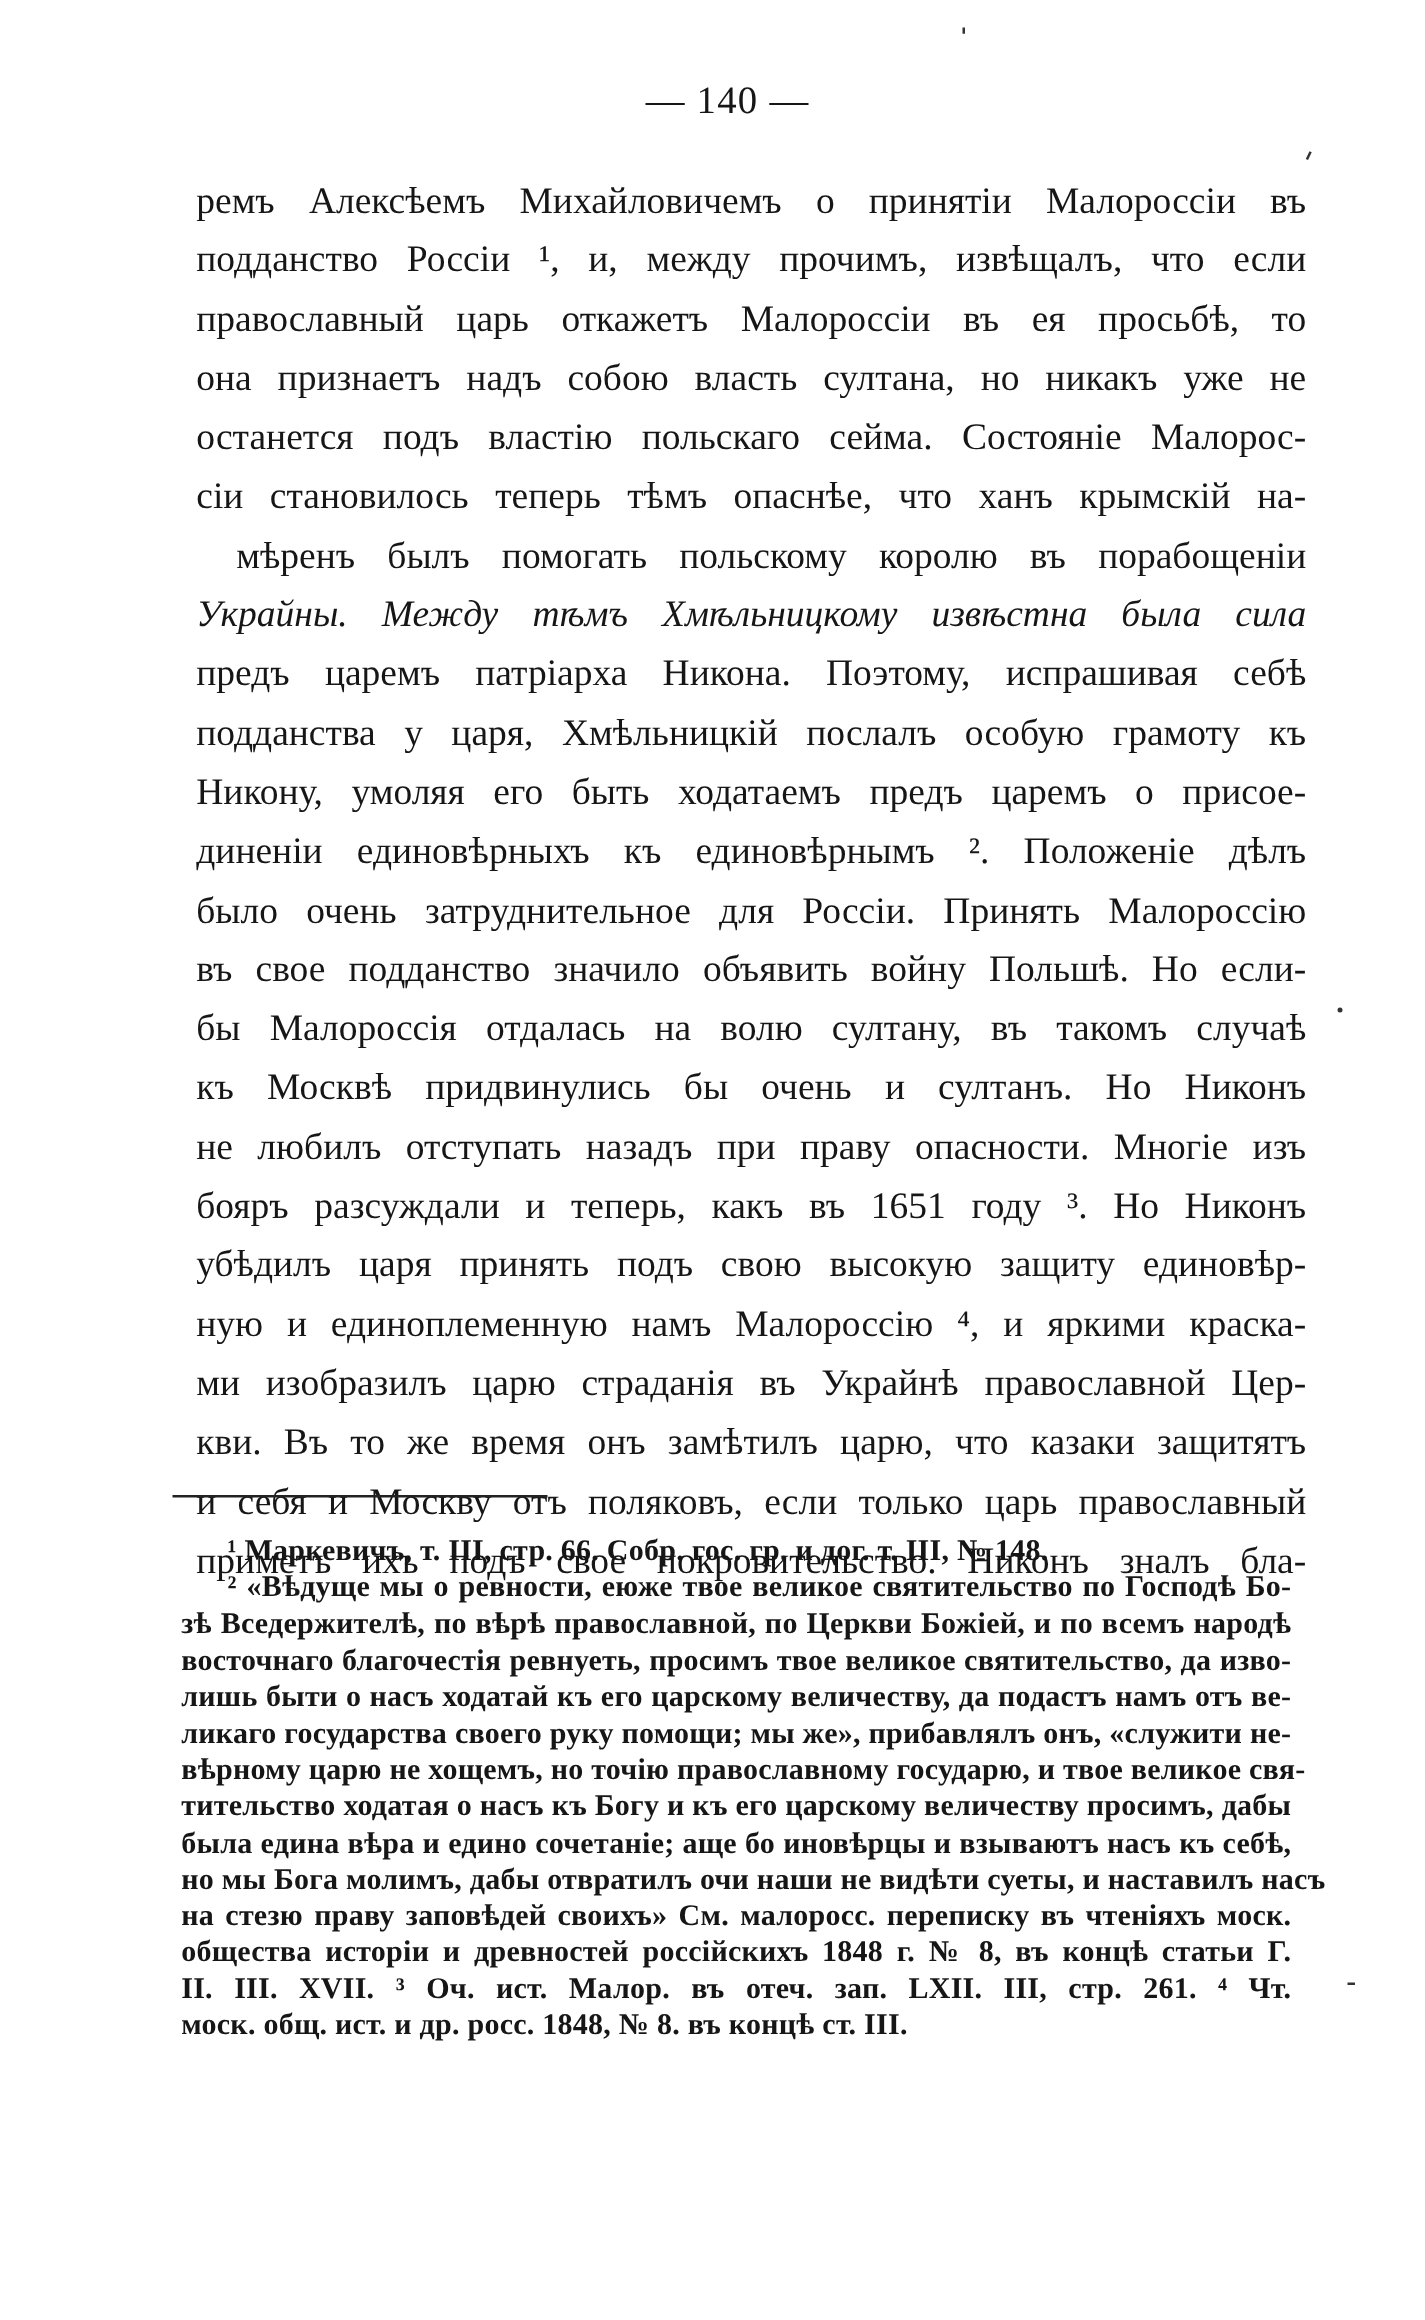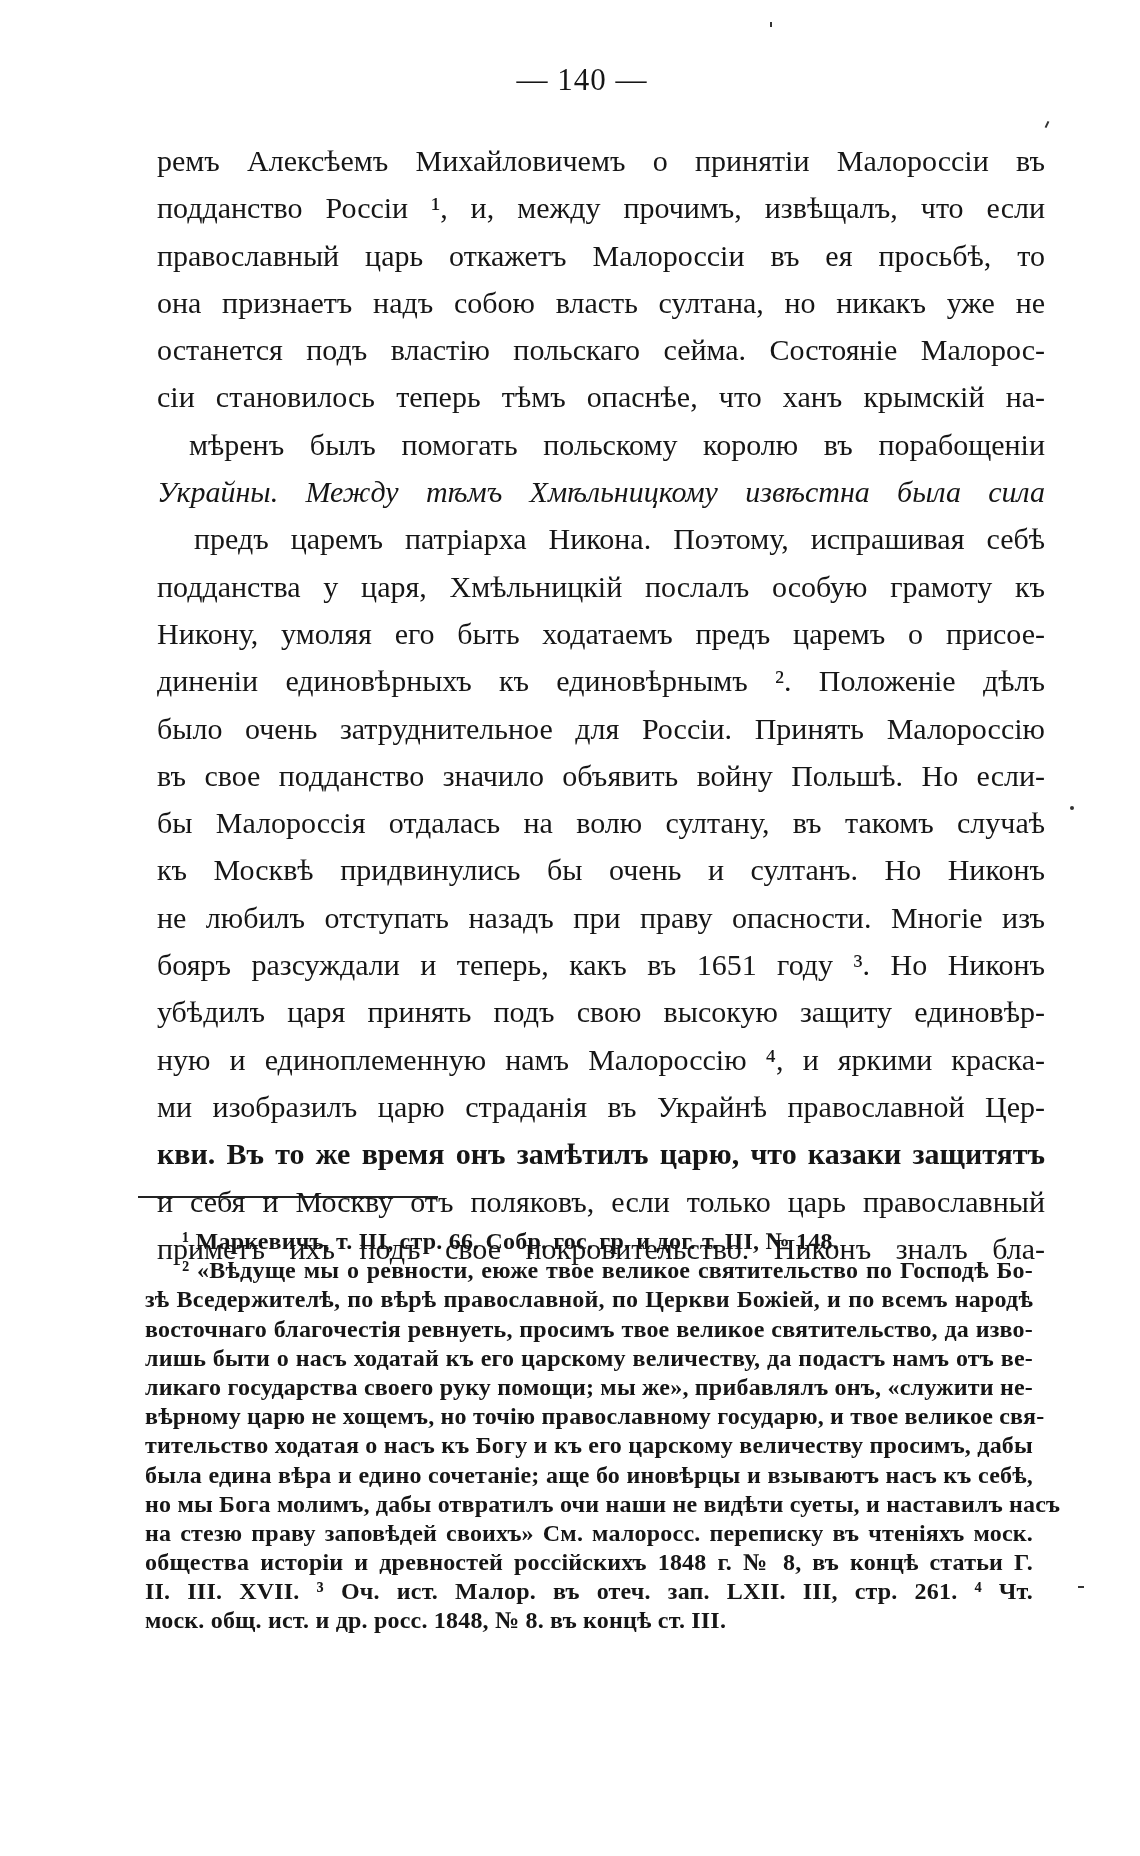--- a/index.html
+++ b/index.html
@@ -95,34 +95,34 @@
 
 <div class="main-text">
   <span class="main-line" style="display: block; text-align-last: justify;">ремъ Алексѣемъ Михайловичемъ о принятіи Малороссіи въ</span>
   <span class="main-line" style="display: block; text-align-last: justify;">подданство Россіи ¹, и, между прочимъ, извѣщалъ, что если</span>
   <span class="main-line" style="display: block; text-align-last: justify;">православный царь откажетъ Малороссіи въ ея просьбѣ, то</span>
   <span class="main-line" style="display: block; text-align-last: justify;">она признаетъ надъ собою власть султана, но никакъ уже не</span>
   <span class="main-line" style="display: block; text-align-last: justify;">останется подъ властію польскаго сейма. Состояніе Малорос-</span>
   <span class="main-line" style="display: block; text-align-last: justify;">сіи становилось теперь тѣмъ опаснѣе, что ханъ крымскій на-</span>
   <span class="main-line" style="display: block; text-align-last: justify; margin-left: 32px;">мѣренъ былъ помогать польскому королю въ порабощеніи</span>
   <span class="main-line" style="display: block; text-align-last: justify; font-style: italic;">Украйны. Между тѣмъ Хмѣльницкому извѣстна была сила</span>
-  <span class="main-line" style="display: block; text-align-last: justify; margin-left: 37px;">предъ царемъ патріарха Никона. Поэтому, испрашивая себѣ</span>
+  <span class="main-line" style="display: block; text-align-last: justify;">предъ царемъ патріарха Никона. Поэтому, испрашивая себѣ</span>
   <span class="main-line" style="display: block; text-align-last: justify;">подданства у царя, Хмѣльницкій послалъ особую грамоту къ</span>
   <span class="main-line" style="display: block; text-align-last: justify;">Никону, умоляя его быть ходатаемъ предъ царемъ о присое-</span>
   <span class="main-line" style="display: block; text-align-last: justify;">диненіи единовѣрныхъ къ единовѣрнымъ ². Положеніе дѣлъ</span>
   <span class="main-line" style="display: block; text-align-last: justify;">было очень затруднительное для Россіи. Принять Малороссію</span>
   <span class="main-line" style="display: block; text-align-last: justify;">въ свое подданство значило объявить войну Польшѣ. Но если-</span>
   <span class="main-line" style="display: block; text-align-last: justify;">бы Малороссія отдалась на волю султану, въ такомъ случаѣ</span>
   <span class="main-line" style="display: block; text-align-last: justify;">къ Москвѣ придвинулись бы очень и султанъ. Но Никонъ</span>
   <span class="main-line" style="display: block; text-align-last: justify;">не любилъ отступать назадъ при праву опасности. Многіе изъ</span>
   <span class="main-line" style="display: block; text-align-last: justify;">бояръ разсуждали и теперь, какъ въ 1651 году ³. Но Никонъ</span>
   <span class="main-line" style="display: block; text-align-last: justify;">убѣдилъ царя принять подъ свою высокую защиту единовѣр-</span>
   <span class="main-line" style="display: block; text-align-last: justify;">ную и единоплеменную намъ Малороссію ⁴, и яркими краска-</span>
   <span class="main-line" style="display: block; text-align-last: justify;">ми изобразилъ царю страданія въ Украйнѣ православной Цер-</span>
-  <span class="main-line" style="display: block; text-align-last: justify; font-weight: bold;">кви. Въ то же время онъ замѣтилъ царю, что казаки защитятъ</span>
+  <span class="main-line" style="display: block; text-align-last: justify;">кви. Въ то же время онъ замѣтилъ царю, что казаки защитятъ</span>
   <span class="main-line" style="display: block; text-align-last: justify;">и себя и Москву отъ поляковъ, если только царь православный</span>
   <span class="main-line last" style="display: block; text-align-last: justify;">приметъ ихъ подъ свое покровительство. Никонъ зналъ бла-</span>
 </div>
 
 <div class="fn-rule"></div>
 
 <div class="footnotes">
   <span class="fn-line short-indent" style="display: block; text-align-last: left;">¹ Маркевичъ, т. III, стр. 66. Собр. гос. гр. и дог. т. III, № 148.</span>
   <span class="fn-line indent" style="display: block; text-align-last: justify;">² «Вѣдуще мы о ревности, еюже твое великое святительство по Господѣ Бо-</span>
   <span class="fn-line" style="display: block; text-align-last: justify;">зѣ Вседержителѣ, по вѣрѣ православной, по Церкви Божіей, и по всемъ народѣ</span>

